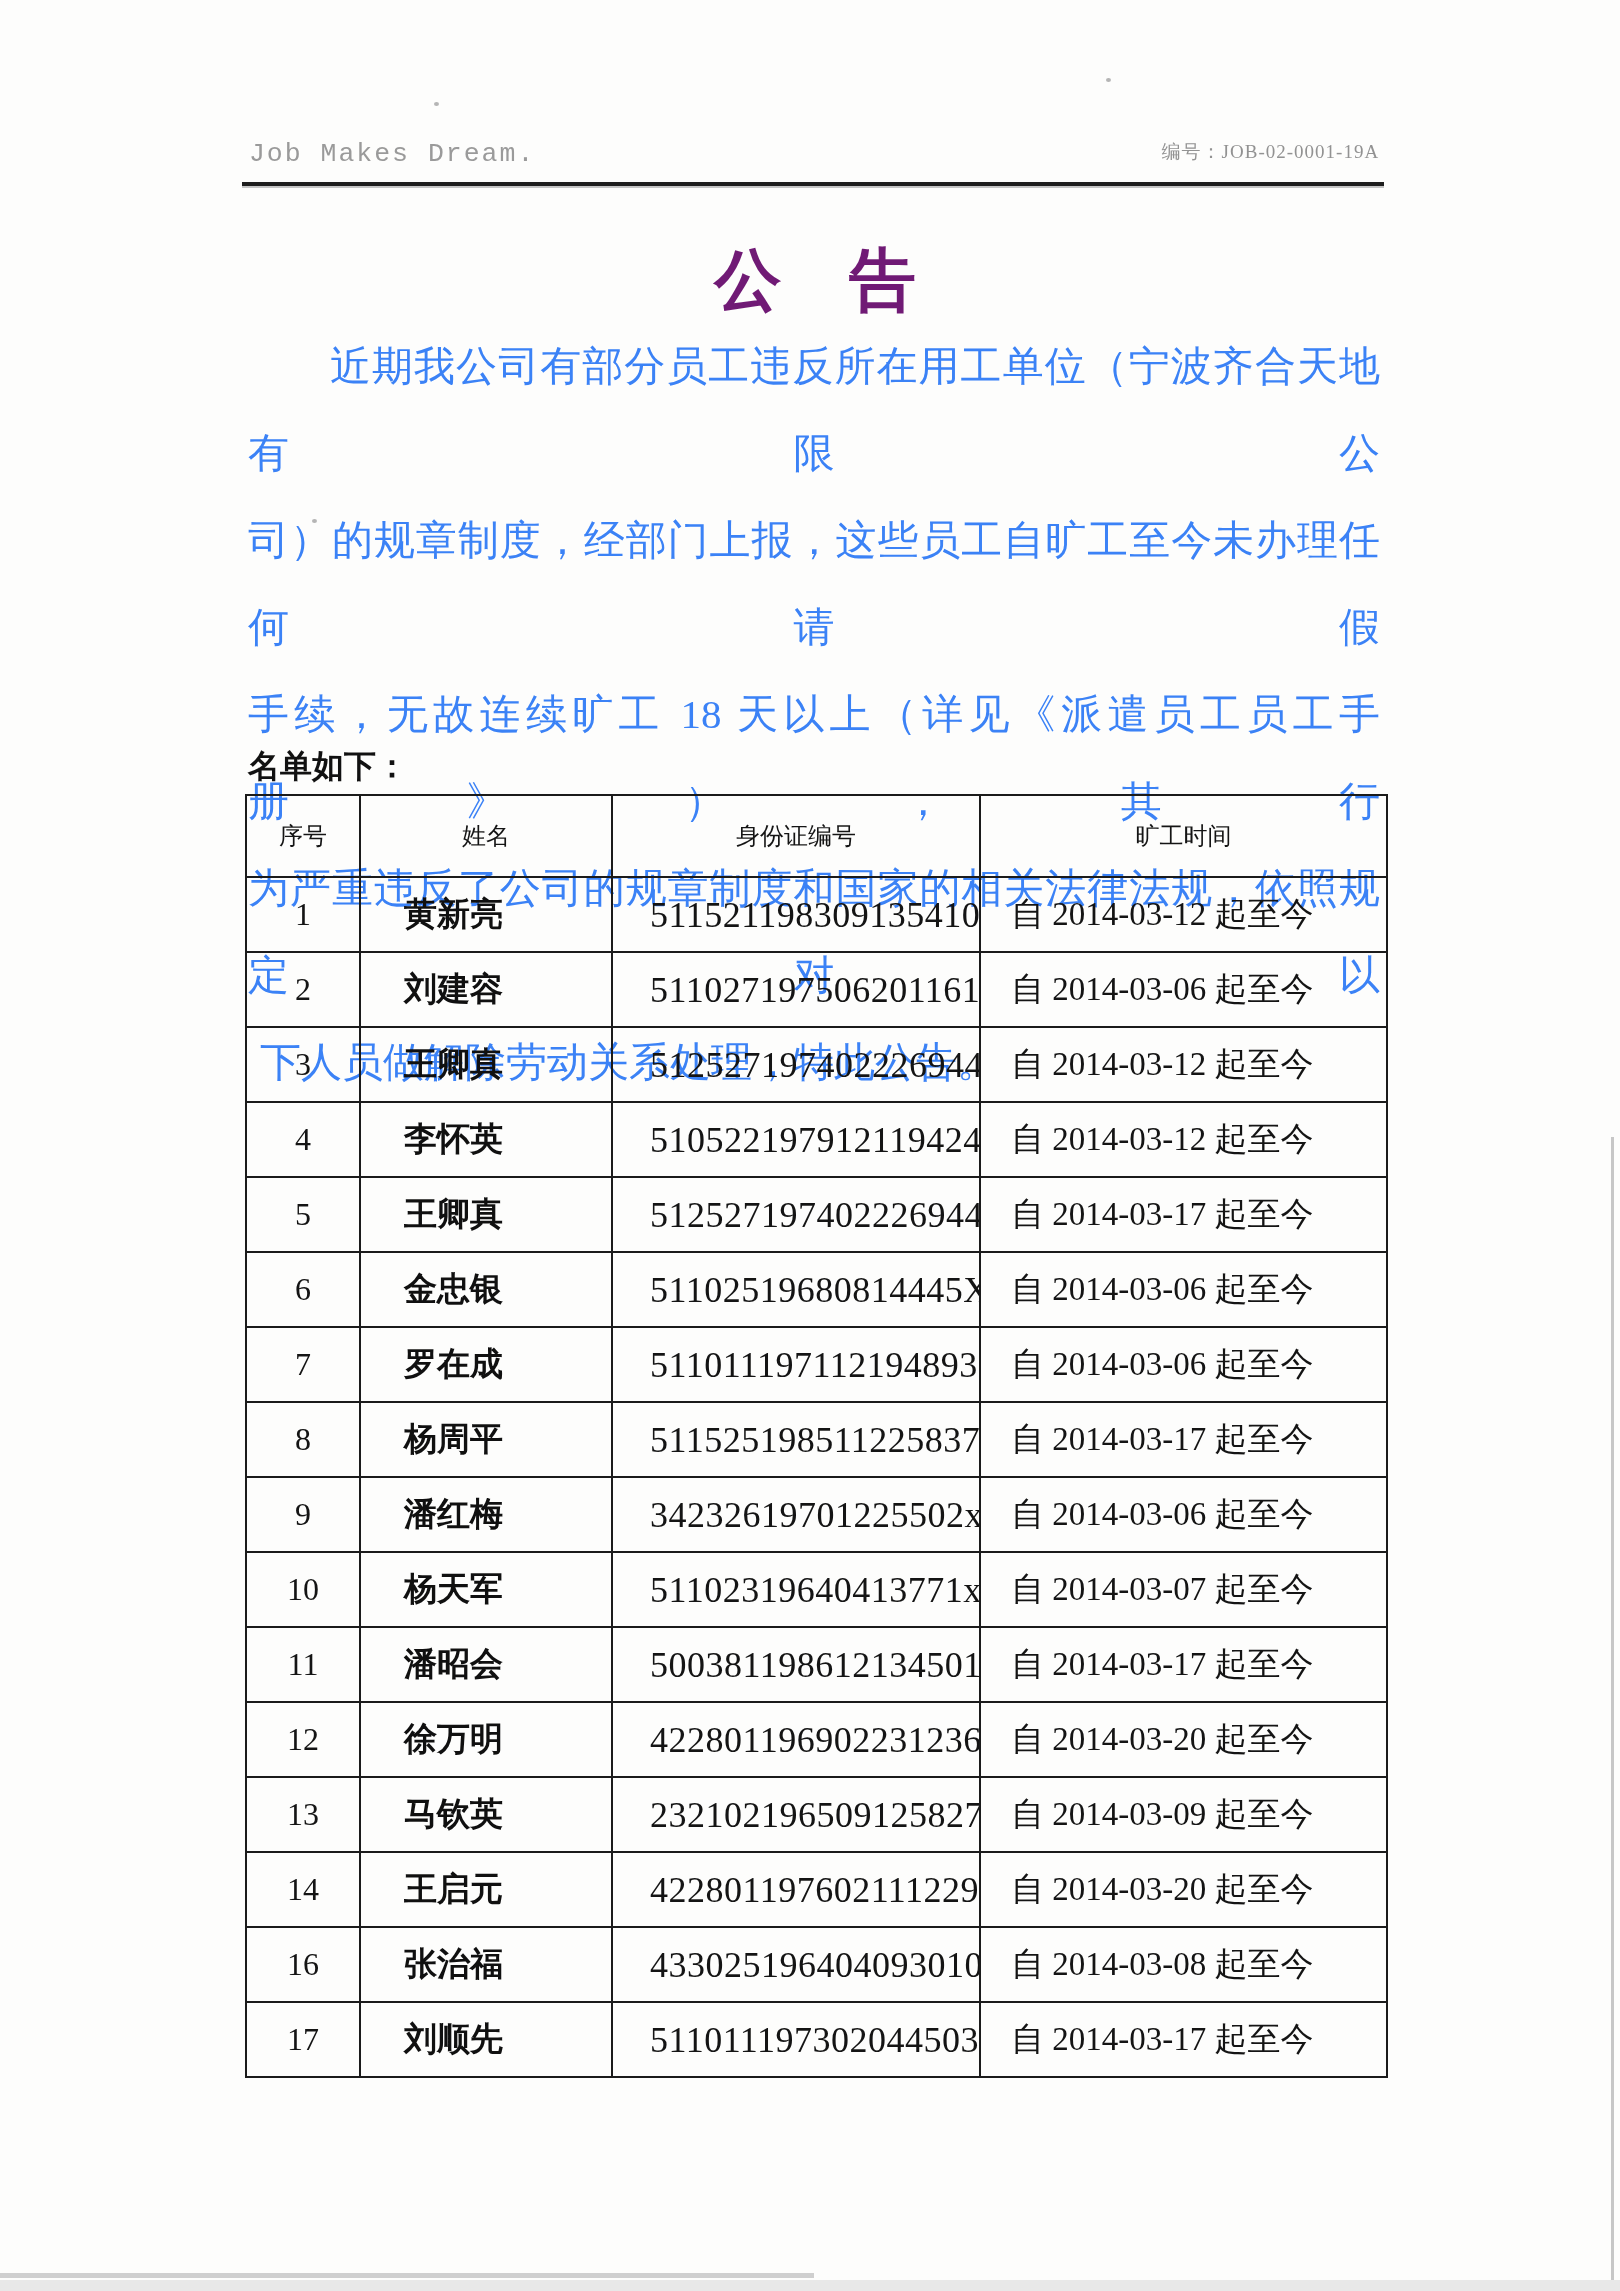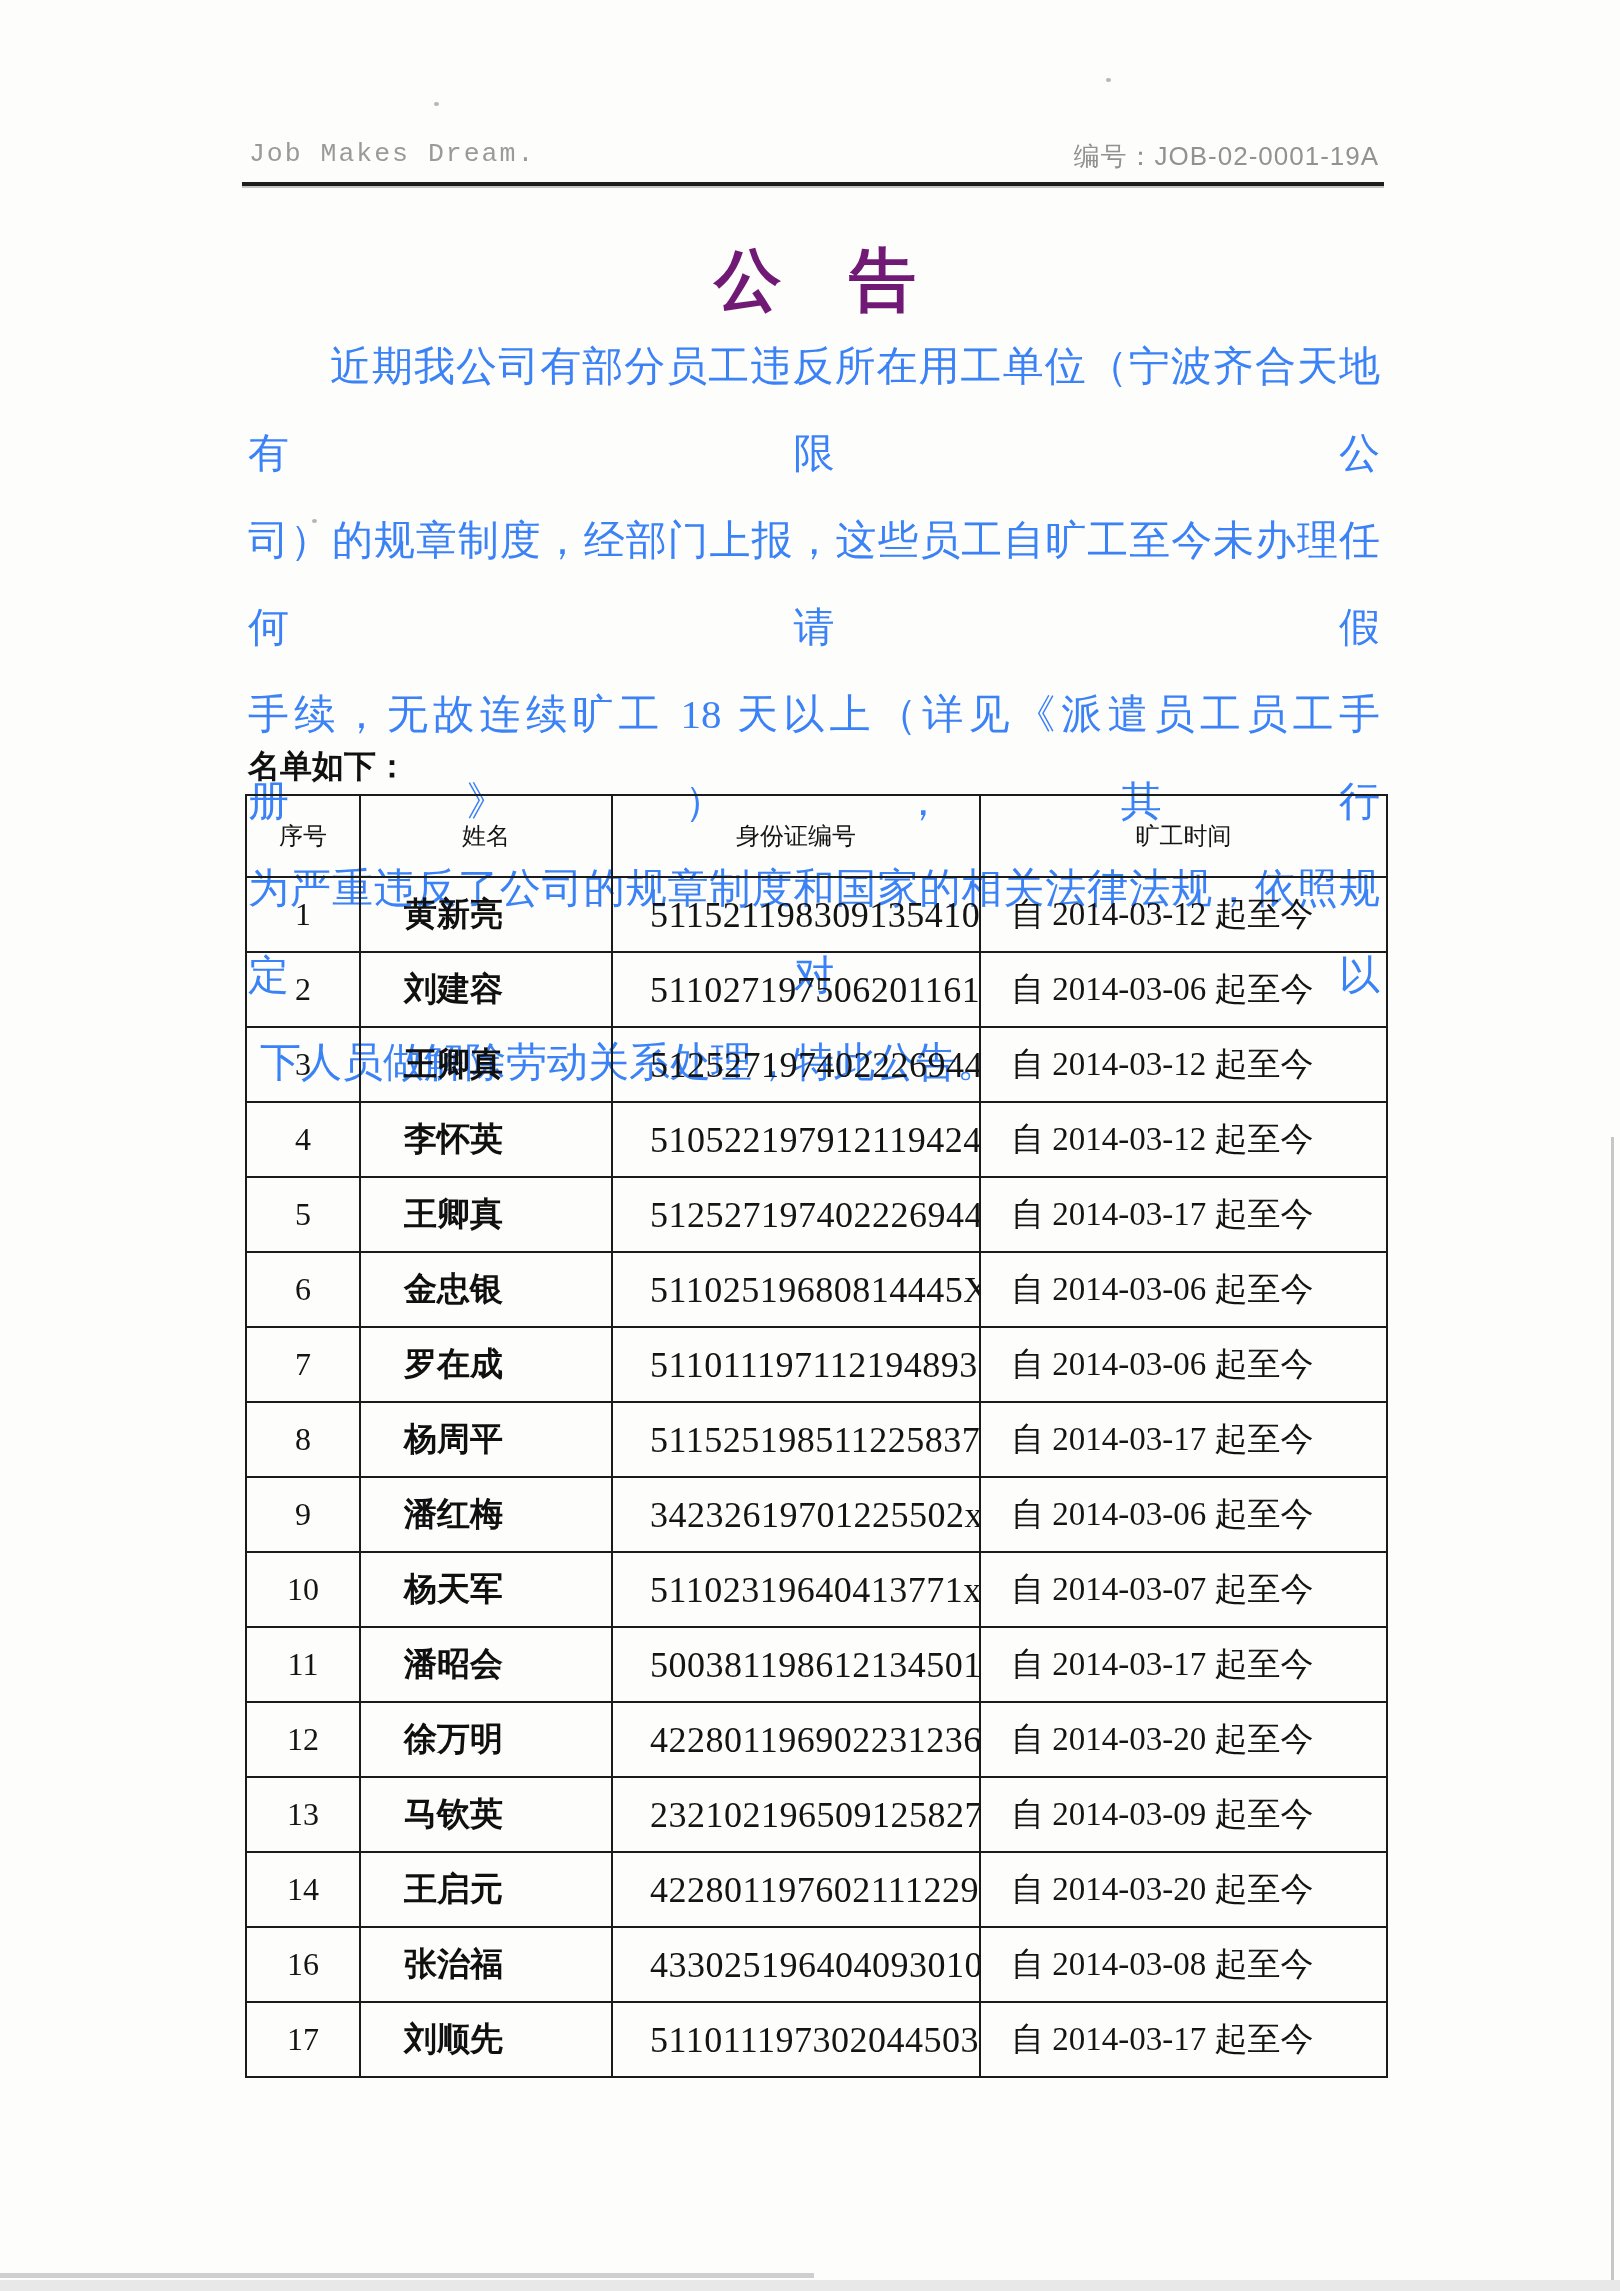--- a/index.html
+++ b/index.html
@@ -16,22 +16,22 @@
   .letterhead{
     position:absolute;left:245px;top:137px;width:1140px;height:41px;
   }
   .slogan{
     position:absolute;left:3.9px;top:2px;
     font-family:"Liberation Mono","DejaVu Sans Mono",monospace;
     font-size:26.5px;letter-spacing:2px;color:#9a9a9a;
   }
   .doc-no{
     position:absolute;right:5.9px;top:2px;
-    font-family:Liberation Sans, sans-serif;
-    font-size:26px;letter-spacing:1px;color:#929292;
+    font-family:Liberation Serif, serif;
+    font-size:19px;letter-spacing:1px;color:#929292;
   }
   .head-rule{
     position:absolute;left:242px;top:182px;width:1142px;height:3.9px;
     background:#1e1e1e;
     box-shadow:0 2px 0 rgba(30,30,30,.25);
   }
   
   .doc-title{
     position:absolute;left:245px;top:235px;width:1140px;
     text-align:center;

